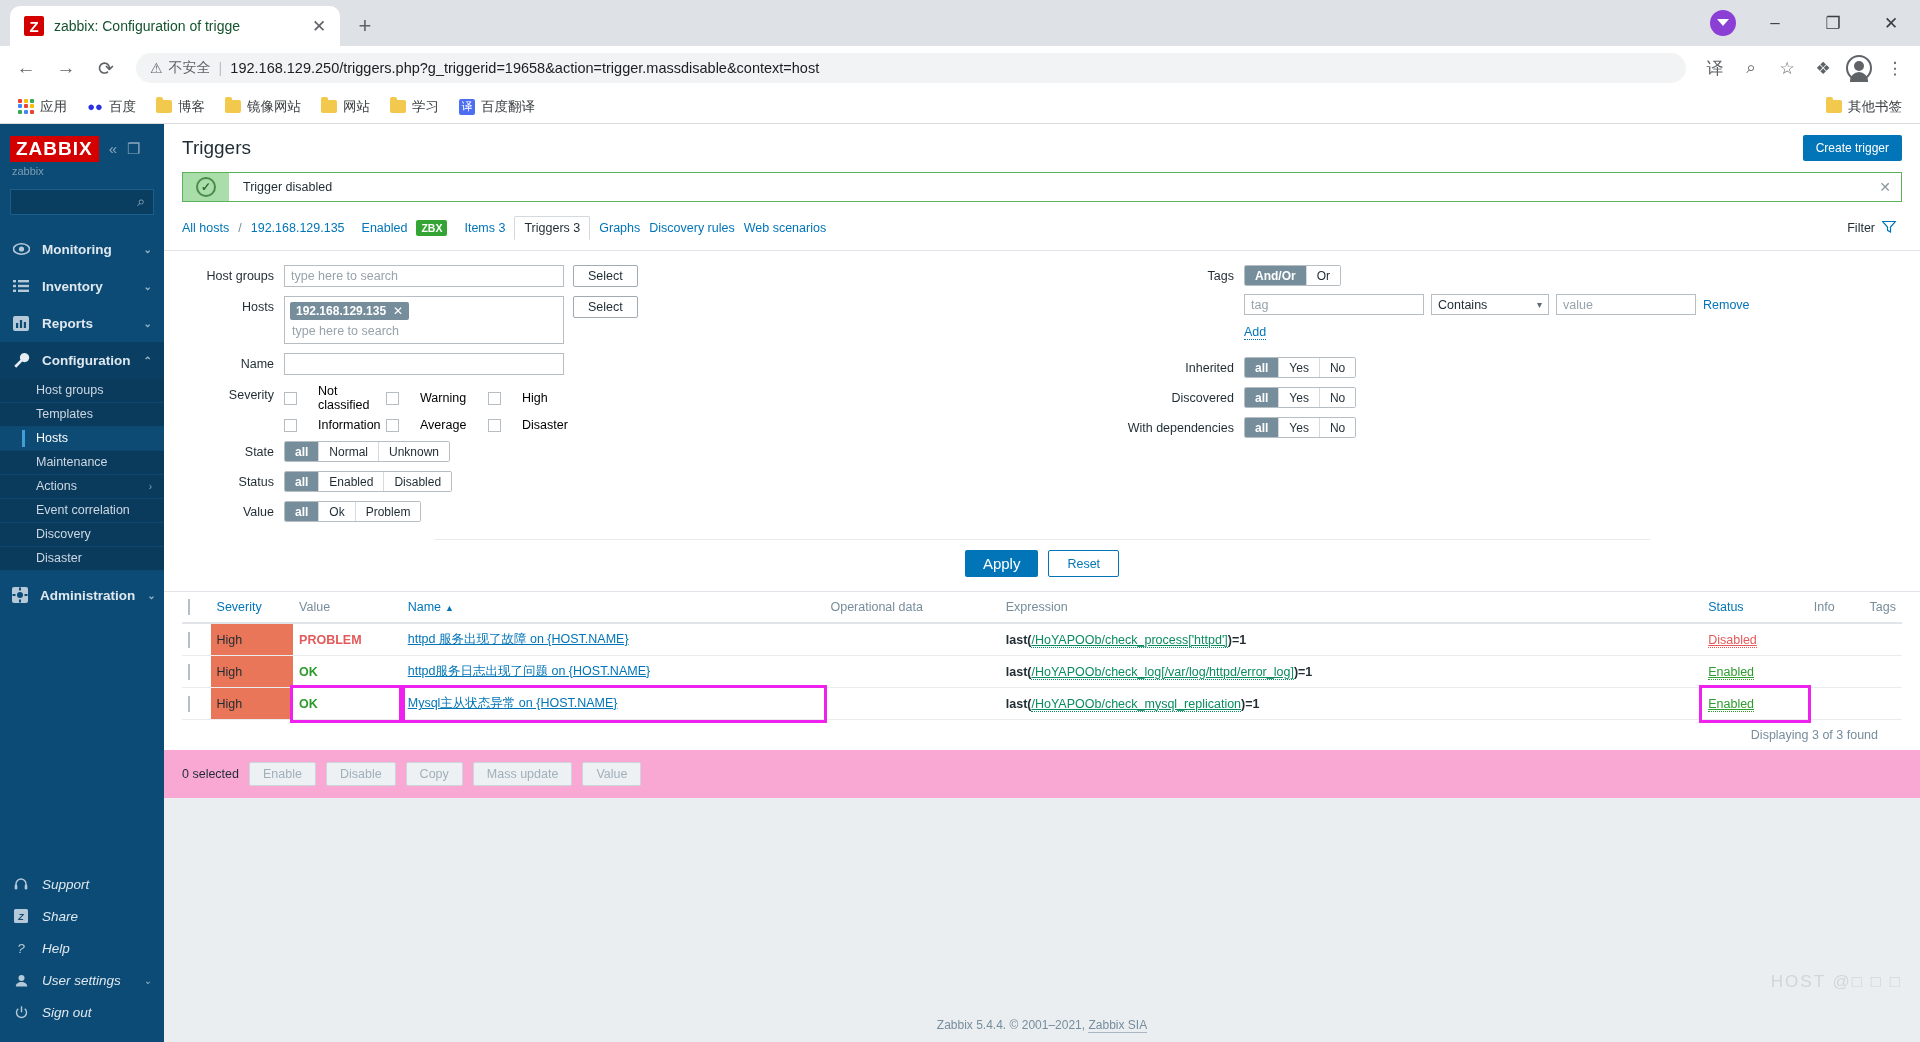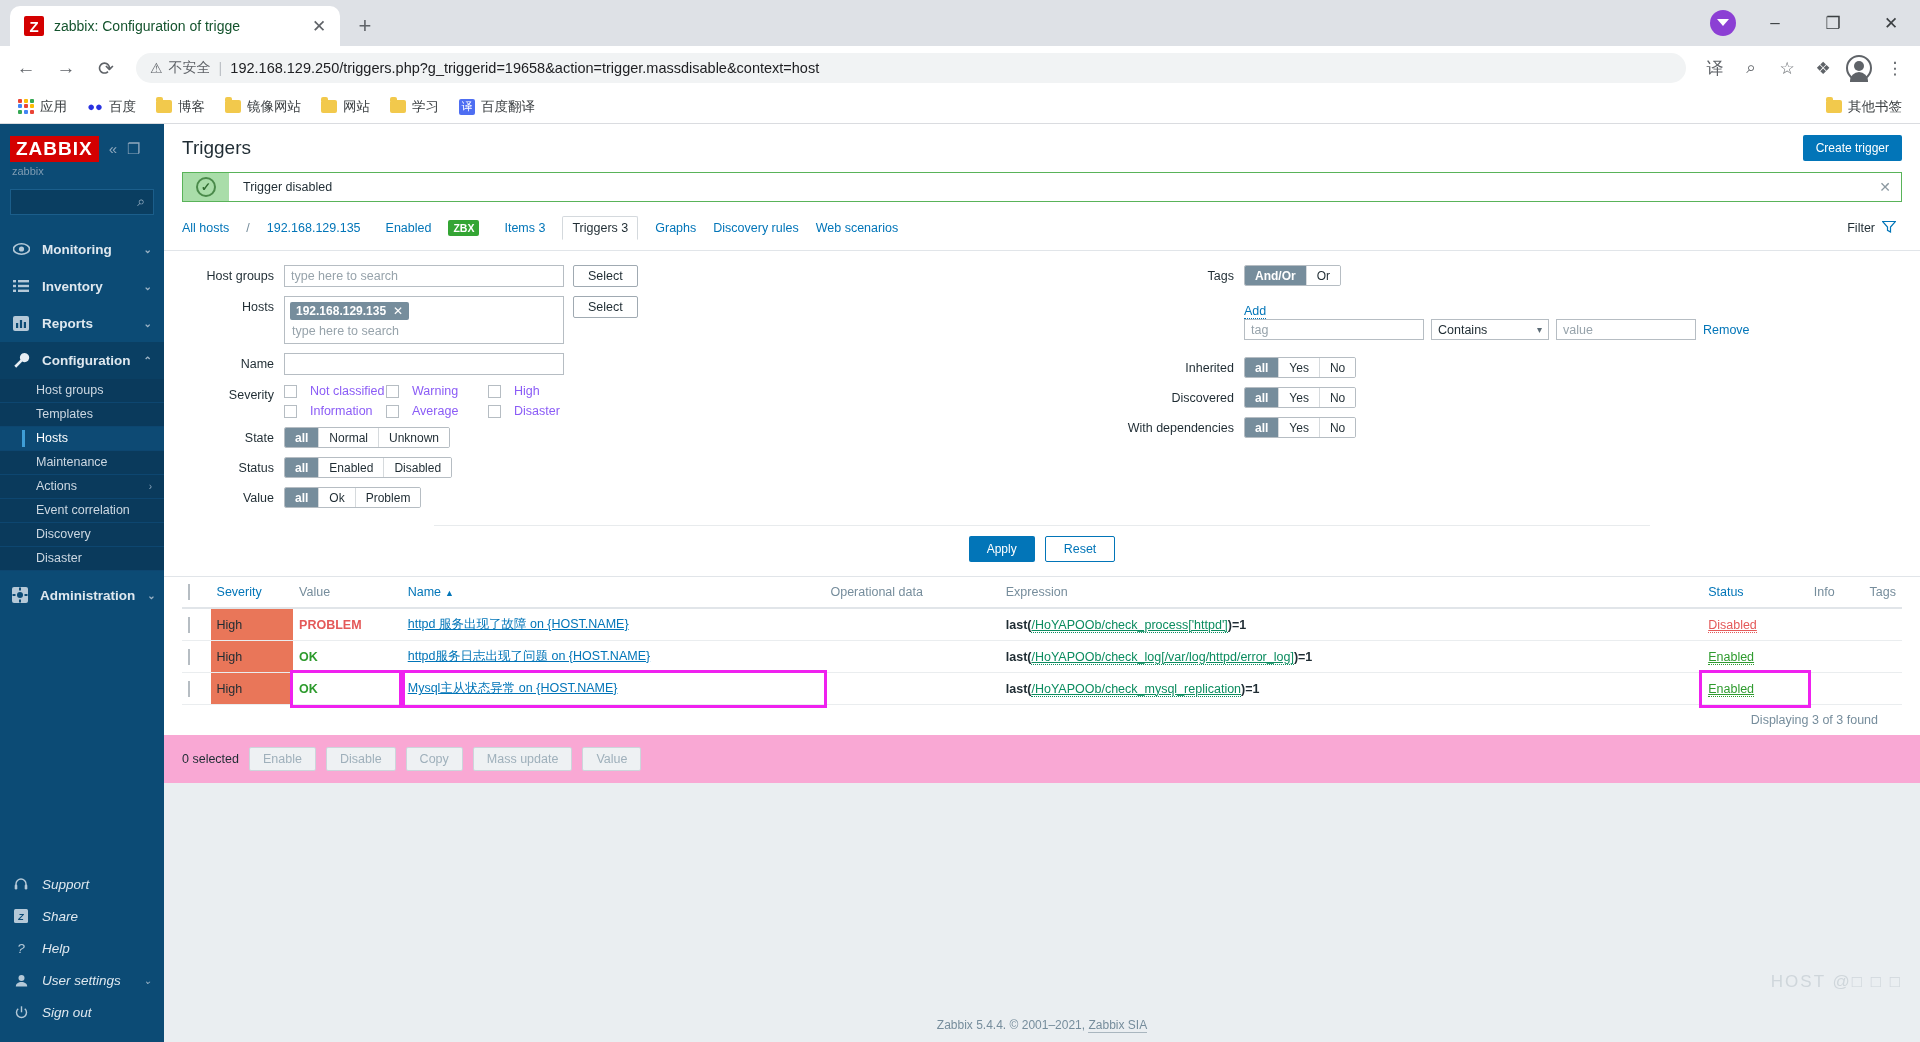--- a/index.html
+++ b/index.html
@@ -115,21 +115,21 @@
 
   .msg-good { margin: 0 18px; border:1px solid #59b359; background:#fff; display:flex;
     align-items:stretch; height: 30px; position:relative; }
   .msg-good .icon-box { width: 46px; background:#a9dda9; display:flex; align-items:center; justify-content:center; }
   .msg-check { width: 20px; height:20px; border-radius:50%; border:2px solid #4a8a4a;
     display:flex; align-items:center; justify-content:center; color:#2f6b2f; font-size:12px; font-weight:bold; }
   .msg-good .txt { display:flex; align-items:center; padding-left: 14px; font-size: 12.5px; color:#1f2c33; }
   .msg-good .close { margin-left:auto; padding-right: 10px; display:flex; align-items:center;
     color:#8b98a0; font-size: 14px; }
 
-  .crumbs { display:flex; align-items:center; gap: 17px; padding: 14px 18px 10px 18px;
+  .crumbs { display:flex; align-items:center; gap: 9px; padding: 14px 18px 10px 18px;
     font-size: 12.5px; flex-wrap:nowrap; }
   .crumbs a { color:#0275b8; text-decoration:none; }
   .crumbs .sep { color:#768d9c; }
   .zbx-badge { background:#34a534; color:#fff; font-size: 10.5px; font-weight:bold;
     padding: 2px 5px; border-radius:2px; }
   .crumb-tab { color:#0275b8; }
   .crumb-tab.sel { background:#fff; border:1px solid #d4d9dd; border-bottom-color:#fff;
     padding: 4px 9px; color:#1f2c33; border-radius: 2px 2px 0 0; }
   .crumbs .filter-tab { margin-left:auto; display:flex; align-items:center; gap:7px; color:#1f2c33;
     padding-right: 6px; }
@@ -148,42 +148,42 @@
   .finput .ph { color:#97a3ab; }
   .fselectbtn { margin-left: 9px; border:1px solid #a0aab2; background:#fff; color:#1f2c33;
     font-size: 12.5px; padding: 3px 14px; border-radius:2px; height:22px; }
   .multiselect { width: 280px; border:1px solid #b6bdc3; background:#fff; padding: 4px 5px; }
   .chip { display:inline-flex; align-items:center; gap:7px; background:#768d9c; color:#fff;
     font-size: 12px; padding: 2px 6px; font-weight:bold; border-radius:2px; }
   .chip .x { font-weight:normal; font-size:12px; }
   .ms-ph { font-size: 12.5px; color:#97a3ab; padding: 4px 2px 1px 2px; }
 
   .sev-grid { display:grid; grid-template-columns: 102px 102px 102px; row-gap: 6px; }
-  .cbx-wrap { display:flex; align-items:center; gap: 13px; font-size: 12.5px; color:#8b5cf6; }
+  .cbx-wrap { display:flex; align-items:center; gap: 21px; font-size: 12.5px; color:#000000; }
   .cbx { width: 13px; height: 13px; border:1px solid #b6bdc3; background:#fff; flex:0 0 auto; }
 
   .seg { display:inline-flex; border:1px solid #b6bdc3; border-radius:2px; overflow:hidden; height: 21px; }
   .seg span { font-size: 12px; padding: 0 10px; display:flex; align-items:center; color:#1f2c33;
     border-right:1px solid #d6dadd; background:#fff; }
   .seg span:last-child { border-right:none; }
   .seg span.on { background:#768d9c; color:#fff; font-weight:bold; }
 
   .tag-input { width: 180px; height: 21px; border:1px solid #b6bdc3; font-size:12.5px;
     padding:0 6px; display:flex; align-items:center; color:#97a3ab; }
   .tag-sel { width: 118px; height: 21px; border:1px solid #b6bdc3; font-size:12.5px;
     padding:0 6px; display:flex; align-items:center; color:#1f2c33; position:relative; background:#fff; }
   .tag-sel::after { content:"\25BE"; position:absolute; right:6px; color:#5c6b75; font-size:10px; }
   .tag-val { width: 140px; height: 21px; border:1px solid #b6bdc3; font-size:12.5px;
     padding:0 6px; display:flex; align-items:center; color:#97a3ab; }
   .lnk { color:#0275b8; font-size: 12.5px; border-bottom: 1px dotted #0275b8; }
   .lnk-plain { color:#0275b8; font-size:12.5px; }
 
   .filter-actions { display:flex; justify-content:center; gap: 10px; padding: 10px 0 8px 0;
     border-top: 1px solid #e8ebed; margin: 8px 270px 0 270px; }
-  .btn-apply { background:#0275b8; color:#fff; border:none; font-size: 12px; padding: 5px 18px; border-radius:2px; }
+  .btn-apply { background:#0275b8; color:#fff; border:none; font-size: 15px; padding: 5px 18px; border-radius:2px; }
   .btn-reset { background:#fff; color:#0275b8; border:1px solid #0275b8; font-size:12.5px;
     padding: 5px 18px; border-radius:2px; }
 
   
   .tbl-wrap { padding: 0 18px; }
   table.list { width: 100%; border-collapse: collapse; font-size: 12.5px; }
   table.list th { text-align:left; font-weight:normal; color:#768d9c; padding: 8px 6px;
     border-bottom: 2px solid #e1e5e9; }
   table.list th.sortable { color:#0275b8; }
   table.list td { padding: 7px 6px; border-bottom: 1px solid #eaedef; color:#1f2c33; vertical-align:middle; }
@@ -586,34 +586,34 @@
           </div>
 
           <div class="fcol right">
             <div class="frow">
               <div class="flabel wide">Tags</div>
               <div>
                 <div class="seg" style="margin-bottom:8px;">
                   <span class="on">And/Or</span>
                   <span>Or</span>
                 </div>
-                <div style="margin-top:7px;">
-                  <span class="lnk">Add</span>
-                </div>
                 <div style="display:flex; align-items:center; gap:7px;">
                   <div class="tag-input">
                       <span>tag</span>
                     </div>
                   <div class="tag-sel">
                       <span>Contains</span>
                     </div>
                   <div class="tag-val">
                       <span>value</span>
                     </div>
                   <span class="lnk-plain">Remove</span>
+                </div>
+                <div style="margin-top:7px;">
+                  <span class="lnk">Add</span>
                 </div>
               </div>
             </div>
 
             <div class="frow" style="margin-top:8px;">
               <div class="flabel wide">Inherited</div>
               <div class="seg">
                 <span class="on">all</span>
                 <span>Yes</span>
                 <span>No</span>

